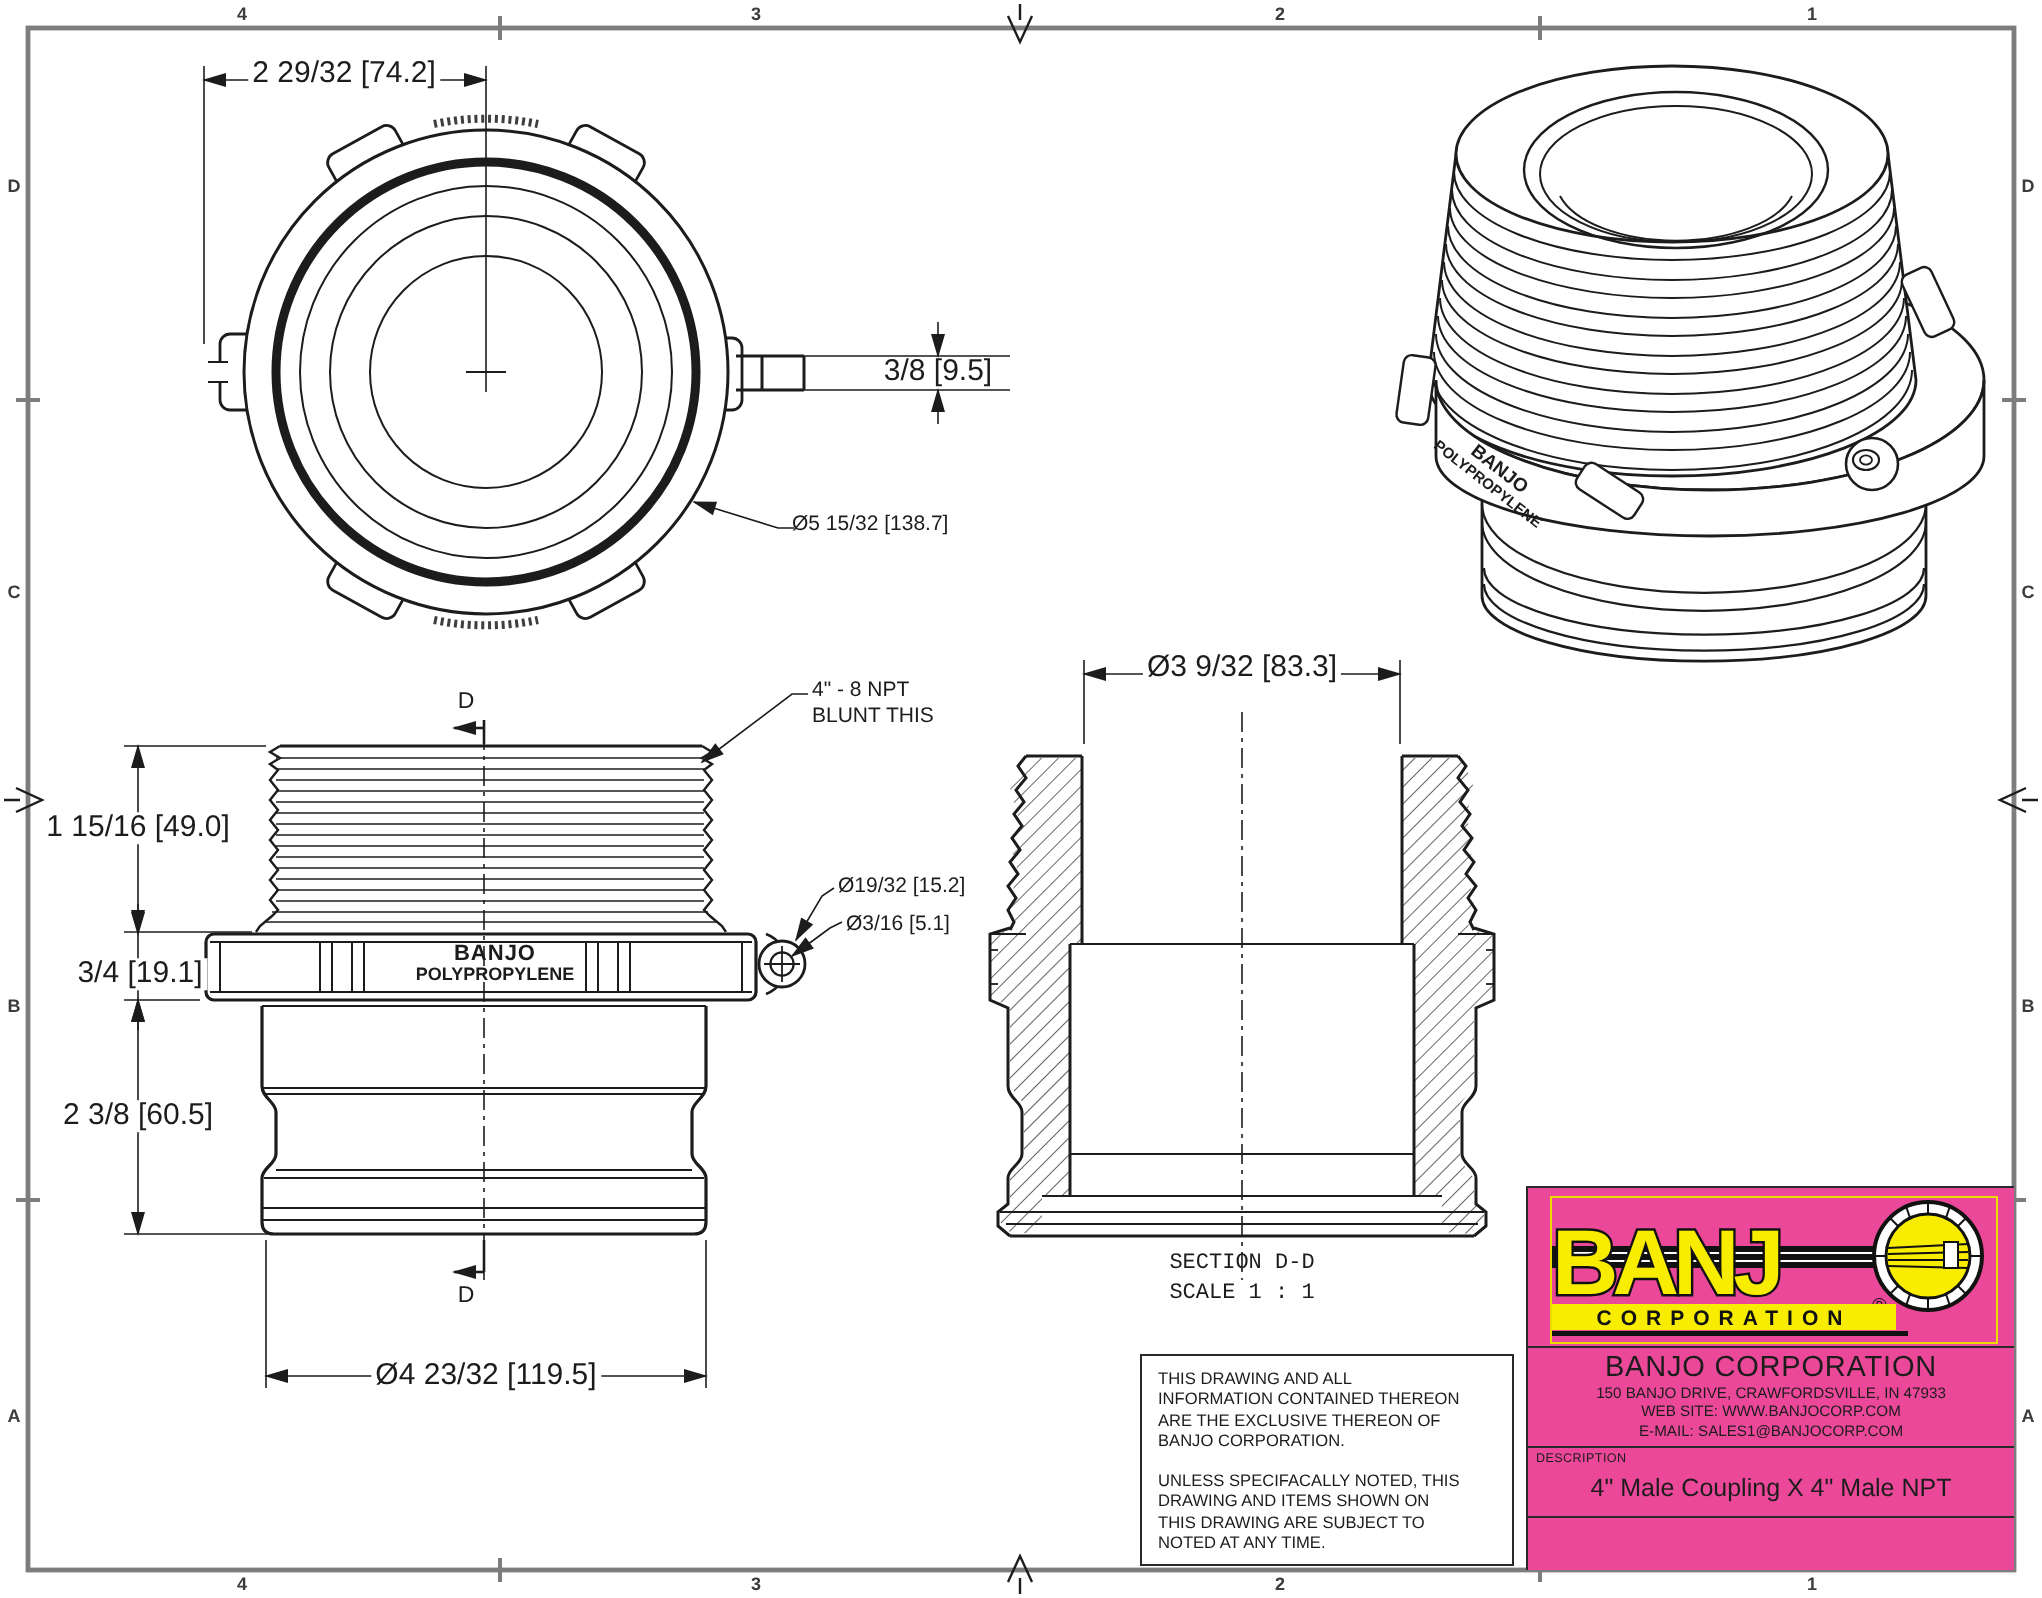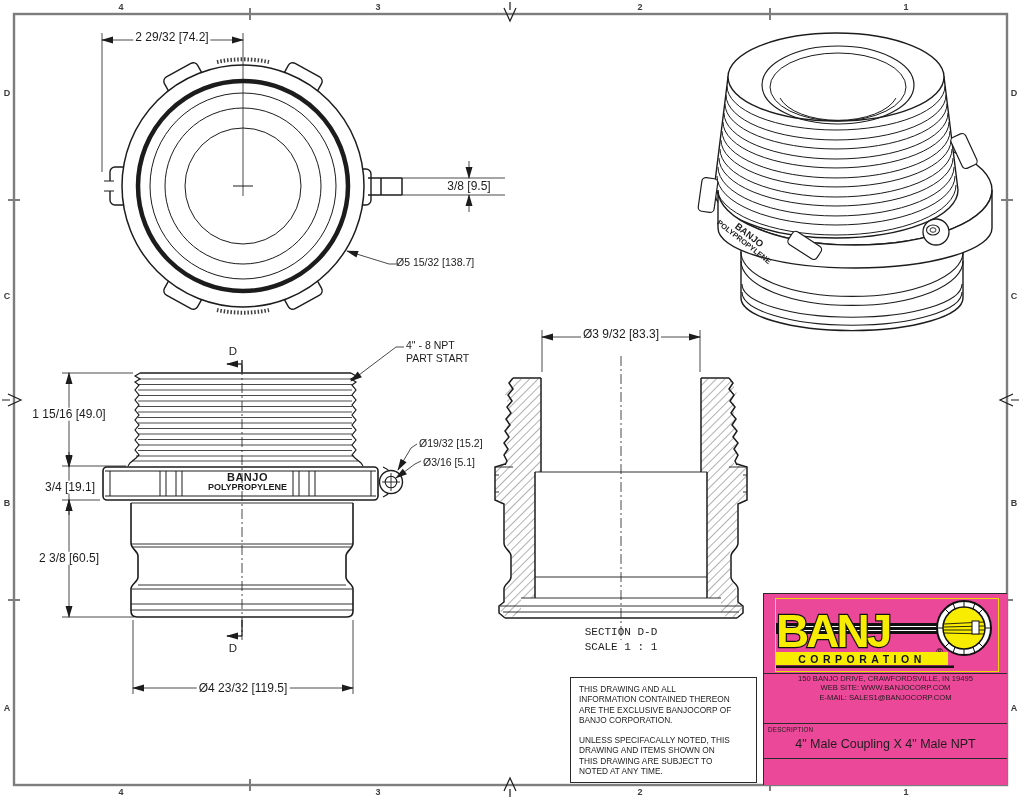--- a/index.html
+++ b/index.html
@@ -1,20 +1,20 @@
 <!DOCTYPE html>
 <html><head>
 <meta charset="utf-8">
 <style>
   html,body{margin:0;padding:0;background:#fff;}
   #sheet{position:relative;width:1021px;height:799px;background:#fff;overflow:hidden;
          font-family:"Liberation Sans",sans-serif;color:#1c1c1c;}
   #lines{position:absolute;left:0;top:0;z-index:1;}
   .txt{position:absolute;z-index:2;white-space:nowrap;color:#1c1c1c;}
-  .dim{font-size:12px;transform:translate(-50%,-50%);background:#fff;padding:0 2px;line-height:1.05;text-align:right;}
+  .dim{font-size:15px;transform:translate(-50%,-50%);background:#fff;padding:0 2px;line-height:1.05;text-align:right;}
   .dim.nobg{background:transparent;}
   .lbl{font-size:10.5px;transform:translate(0,-50%);}
   .zone{font-size:9px;font-weight:bold;color:#3c3c3c;transform:translate(-50%,-50%);}
   .mark{font-size:11.5px;transform:translate(-50%,-50%);}
   .nutbrand{z-index:2;position:absolute;text-align:center;font-weight:bold;line-height:1.0;}
   .nutbrand .l1{font-size:11px;letter-spacing:.5px;}
   .nutbrand .l2{font-size:9px;letter-spacing:0;}
   .isobrand{z-index:2;position:absolute;width:92px;text-align:center;font-weight:bold;
             transform:rotate(38deg);transform-origin:left top;line-height:1.1;}
   .isobrand .l1{font-size:9.5px;}
@@ -301,21 +301,21 @@
   <div class="txt zone" style="left:1014px;top:93px">D</div>
   <div class="txt zone" style="left:1014px;top:296px">C</div>
   <div class="txt zone" style="left:1014px;top:503px">B</div>
   <div class="txt zone" style="left:1014px;top:708px">A</div>
 
   <div class="txt dim" style="left:172px;top:37px">2 29/32 [74.2]</div>
   <div class="txt dim nobg" style="left:469px;top:186px">3/8 [9.5]</div>
   <div class="txt lbl" style="left:396px;top:262px">Ø5 15/32 [138.7]</div>
 
   <div class="txt lbl" style="left:406px;top:345px">4" - 8 NPT</div>
-  <div class="txt lbl" style="left:406px;top:358px">PART START</div>
+  <div class="txt lbl" style="left:406px;top:358px">BLUNT THIS</div>
   <div class="txt dim" style="left:69px;top:414px">1 15/16 [49.0]</div>
   <div class="txt dim" style="left:70px;top:487px">3/4 [19.1]</div>
   <div class="txt dim" style="left:69px;top:558px">2 3/8 [60.5]</div>
   <div class="txt dim" style="left:243px;top:688px">Ø4 23/32 [119.5]</div>
   <div class="txt lbl" style="left:419px;top:443px">Ø19/32 [15.2]</div>
   <div class="txt lbl" style="left:423px;top:462px">Ø3/16 [5.1]</div>
   <div class="txt mark" style="left:233px;top:351px">D</div>
   <div class="txt mark" style="left:233px;top:648px">D</div>
   <div class="nutbrand" style="left:190px;top:472px;width:115px">
     <div class="l1">BANJO</div>
@@ -327,21 +327,21 @@
   <div class="txt secline" style="left:621px;top:647px">SCALE 1 : 1</div>
 
   <div class="isobrand" style="left:716px;top:203px">
     <div class="l1">BANJO</div>
     <div class="l2">POLYPROPYLENE</div>
   </div>
 
   <div id="notes">
     <div>THIS DRAWING AND ALL</div>
     <div>INFORMATION CONTAINED THEREON</div>
-    <div>ARE THE EXCLUSIVE BANJOCORP OF</div>
+    <div>ARE THE EXCLUSIVE THEREON OF</div>
     <div>BANJO CORPORATION.</div>
     <div class="gap"></div>
     <div>UNLESS SPECIFACALLY NOTED, THIS</div>
     <div>DRAWING AND ITEMS SHOWN ON</div>
     <div>THIS DRAWING ARE SUBJECT TO</div>
     <div>NOTED AT ANY TIME.</div>
   </div>
 
   <div id="tblock">
     <div id="cell-logo" class="tcell">
@@ -377,21 +377,22 @@
             </g>
             <rect x="196" y="22" width="7" height="13" fill="#fff" stroke="#111" stroke-width="1"></rect>
           </g>
           <rect x="0" y="53" width="172" height="13" fill="#f8ec00"></rect>
           <text x="86" y="63.5" text-anchor="middle" font-family="Liberation Sans, sans-serif" font-size="10.5" font-weight="bold" letter-spacing="4.5" fill="#111">CORPORATION</text>
           <rect x="0" y="66.5" width="178" height="2.5" fill="#111"></rect>
         </svg>
       </div>
     </div>
     <div id="cell-co" class="tcell">
-      <div class="addr">150 BANJO DRIVE, CRAWFORDSVILLE, IN 19495</div>
+      <div class="company">BANJO CORPORATION</div>
+      <div class="addr">150 BANJO DRIVE, CRAWFORDSVILLE, IN 47933</div>
       <div class="addr">WEB SITE: WWW.BANJOCORP.COM</div>
       <div class="addr">E-MAIL: SALES1@BANJOCORP.COM</div>
     </div>
     <div id="cell-desc" class="tcell">
       <div class="minilabel">DESCRIPTION</div>
       <div class="bigval">4" Male Coupling X 4" Male NPT</div>
     </div>
   </div>
 
 </div>

